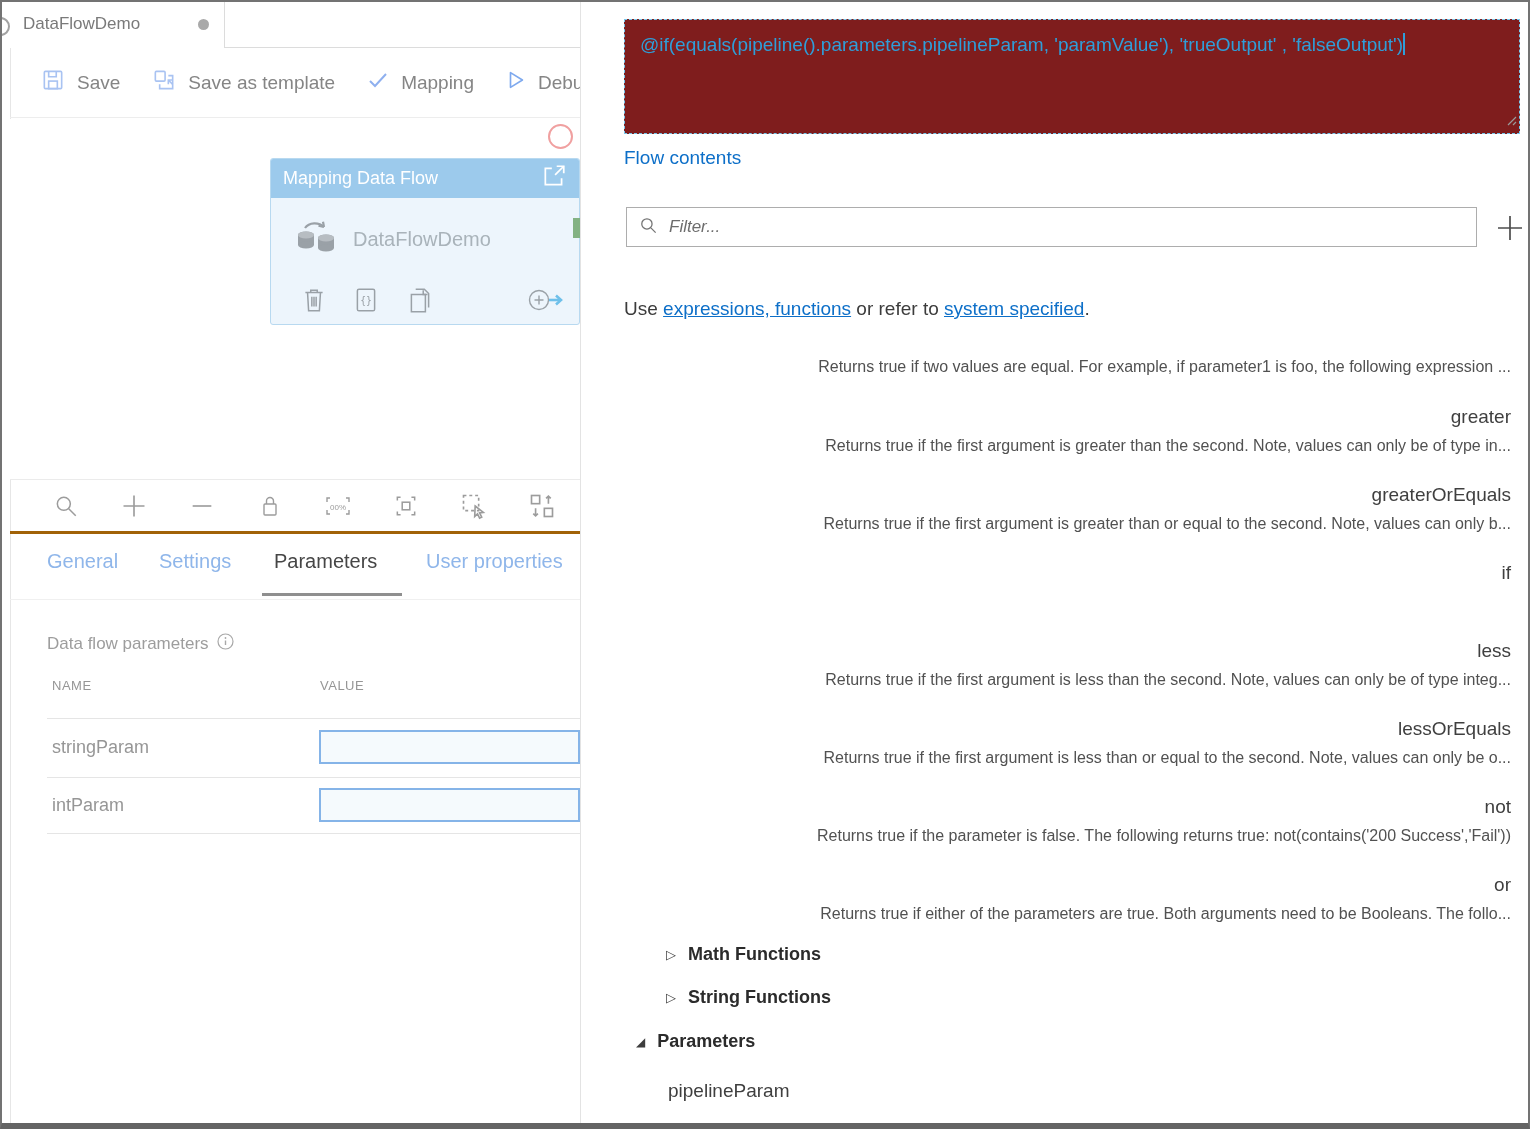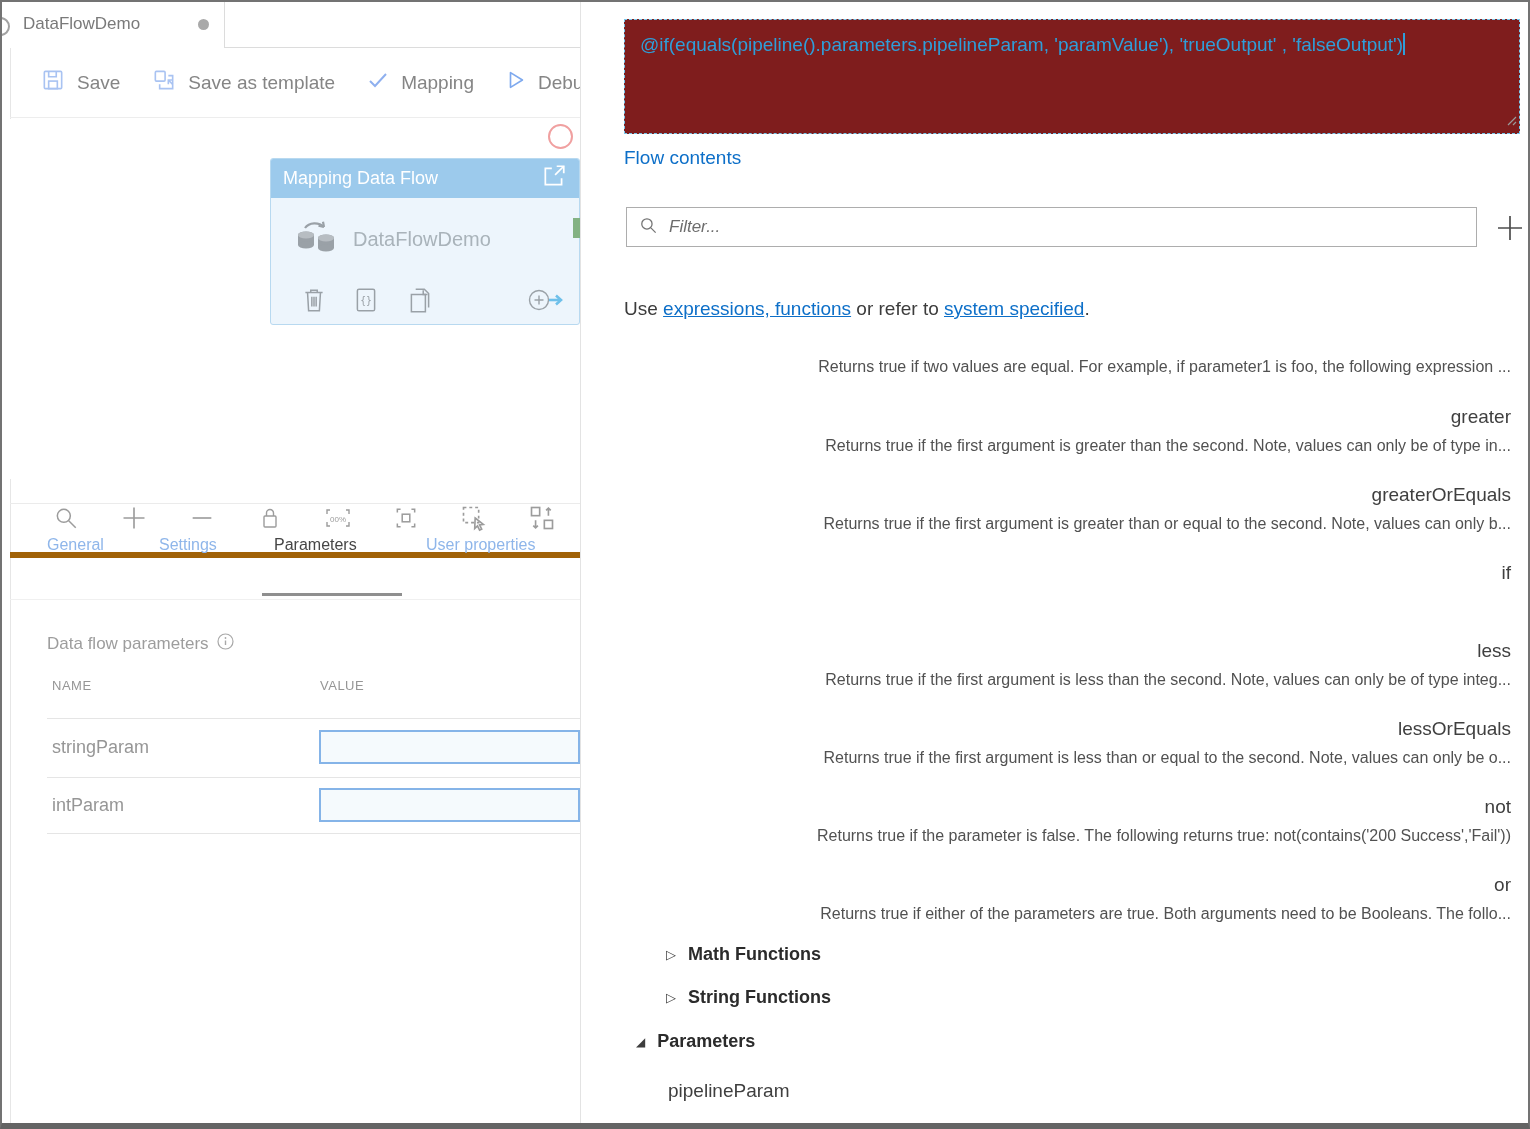--- a/index.html
+++ b/index.html
@@ -37,27 +37,27 @@
   .node-header-label { flex:1; }
   .node-name-row { position:absolute; left:24px; top:60px; display:flex; align-items:center; gap:16px; }
   .node-name { font-size:20px; color:#a9b3ba; }
   .node-actions { position:absolute; left:30px; right:14px; top:126px; display:flex; align-items:center; }
   .node-actions .gap1 { width:26px; } .node-actions .gap2 { width:28px; }
   .node-actions .spacer { flex:1; }
   .red-circle { left:538px; top:5px; width:25px; height:25px; border:2px solid #f0a0a0; border-radius:50%; background:#fff; }
   .green-sliver { left:563px; top:99px; width:8px; height:20px; background:#83b283; }
 
   
-  .canvas-toolbar { left:8px; top:477px; width:570px; height:55px; border-top:1px solid #ebebeb; border-bottom:6px solid #a16207;
-    display:flex; padding-left:42px; gap:40px;margin-top:24px; }
+  .canvas-toolbar { left:8px; top:477px; width:570px; height:55px; border-top:1px solid #ebebeb; border-bottom:3px solid #a16207;
+    display:flex; align-items:center; padding-left:42px; gap:40px; }
   .ct-icon { width:28px; height:28px; display:flex; align-items:center; justify-content:center; cursor:default; }
 
   
   .prop-tabs { left:8px; top:532px; width:570px; height:66px; }
-  .ptab { position:absolute; top:2px; font-size:16px; color:#8fb6ea; cursor:default; white-space:nowrap; }
+  .ptab { position:absolute; top:16px; font-size:20px; color:#8fb6ea; cursor:default; white-space:nowrap; }
   .ptab.active { color:#464646; }
   .ptab-underline { position:absolute; left:252px; top:59px; width:140px; height:3px; background:#8f8f8f; }
   .ptab-border { position:absolute; left:0; top:65px; width:570px; height:1px; background:#f0f0f0; }
 
   
   .prop-content { left:8px; top:598px; width:570px; height:523px; }
   .section-title { position:absolute; left:37px; top:33px; font-size:17px; color:#9d9d9d; display:flex; align-items:center; gap:8px; }
   .col-h { position:absolute; top:78px; font-size:13px; color:#969696; letter-spacing:.5px; }
   .hline { position:absolute; left:37px; width:533px; height:1px; background:#e5e5e5; }
   .row-name { position:absolute; left:42px; font-size:18px; color:#969696; }

